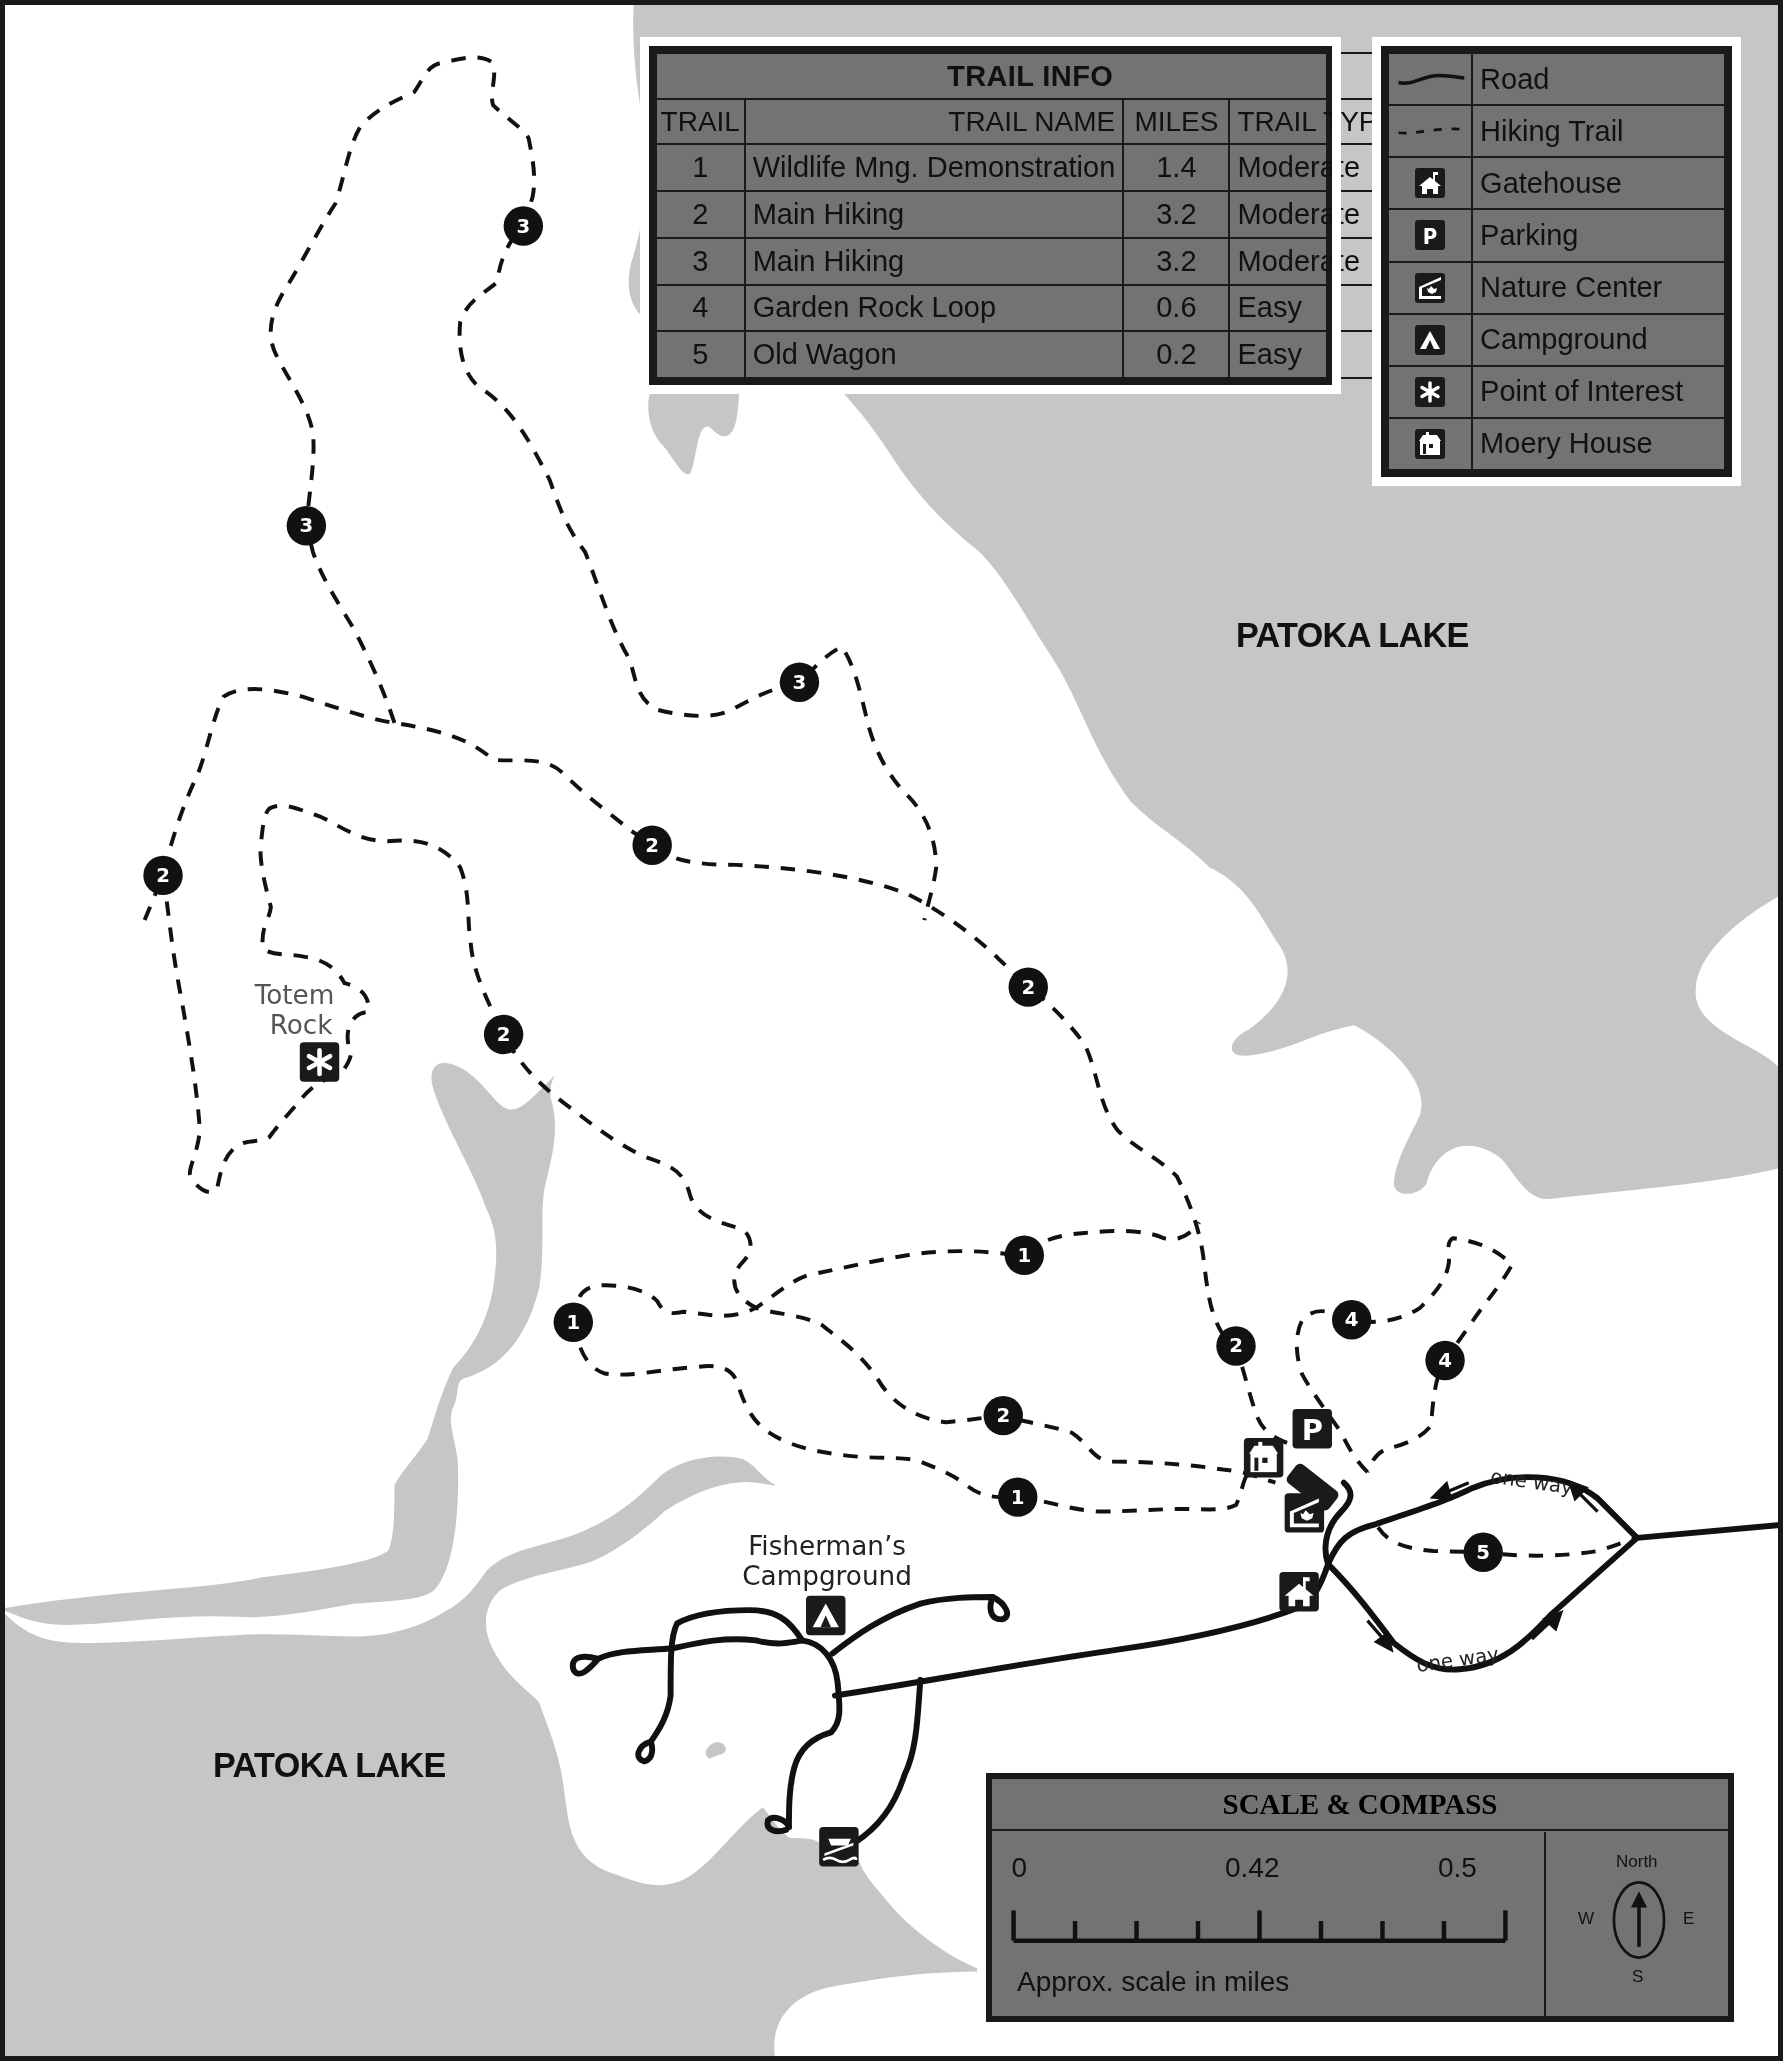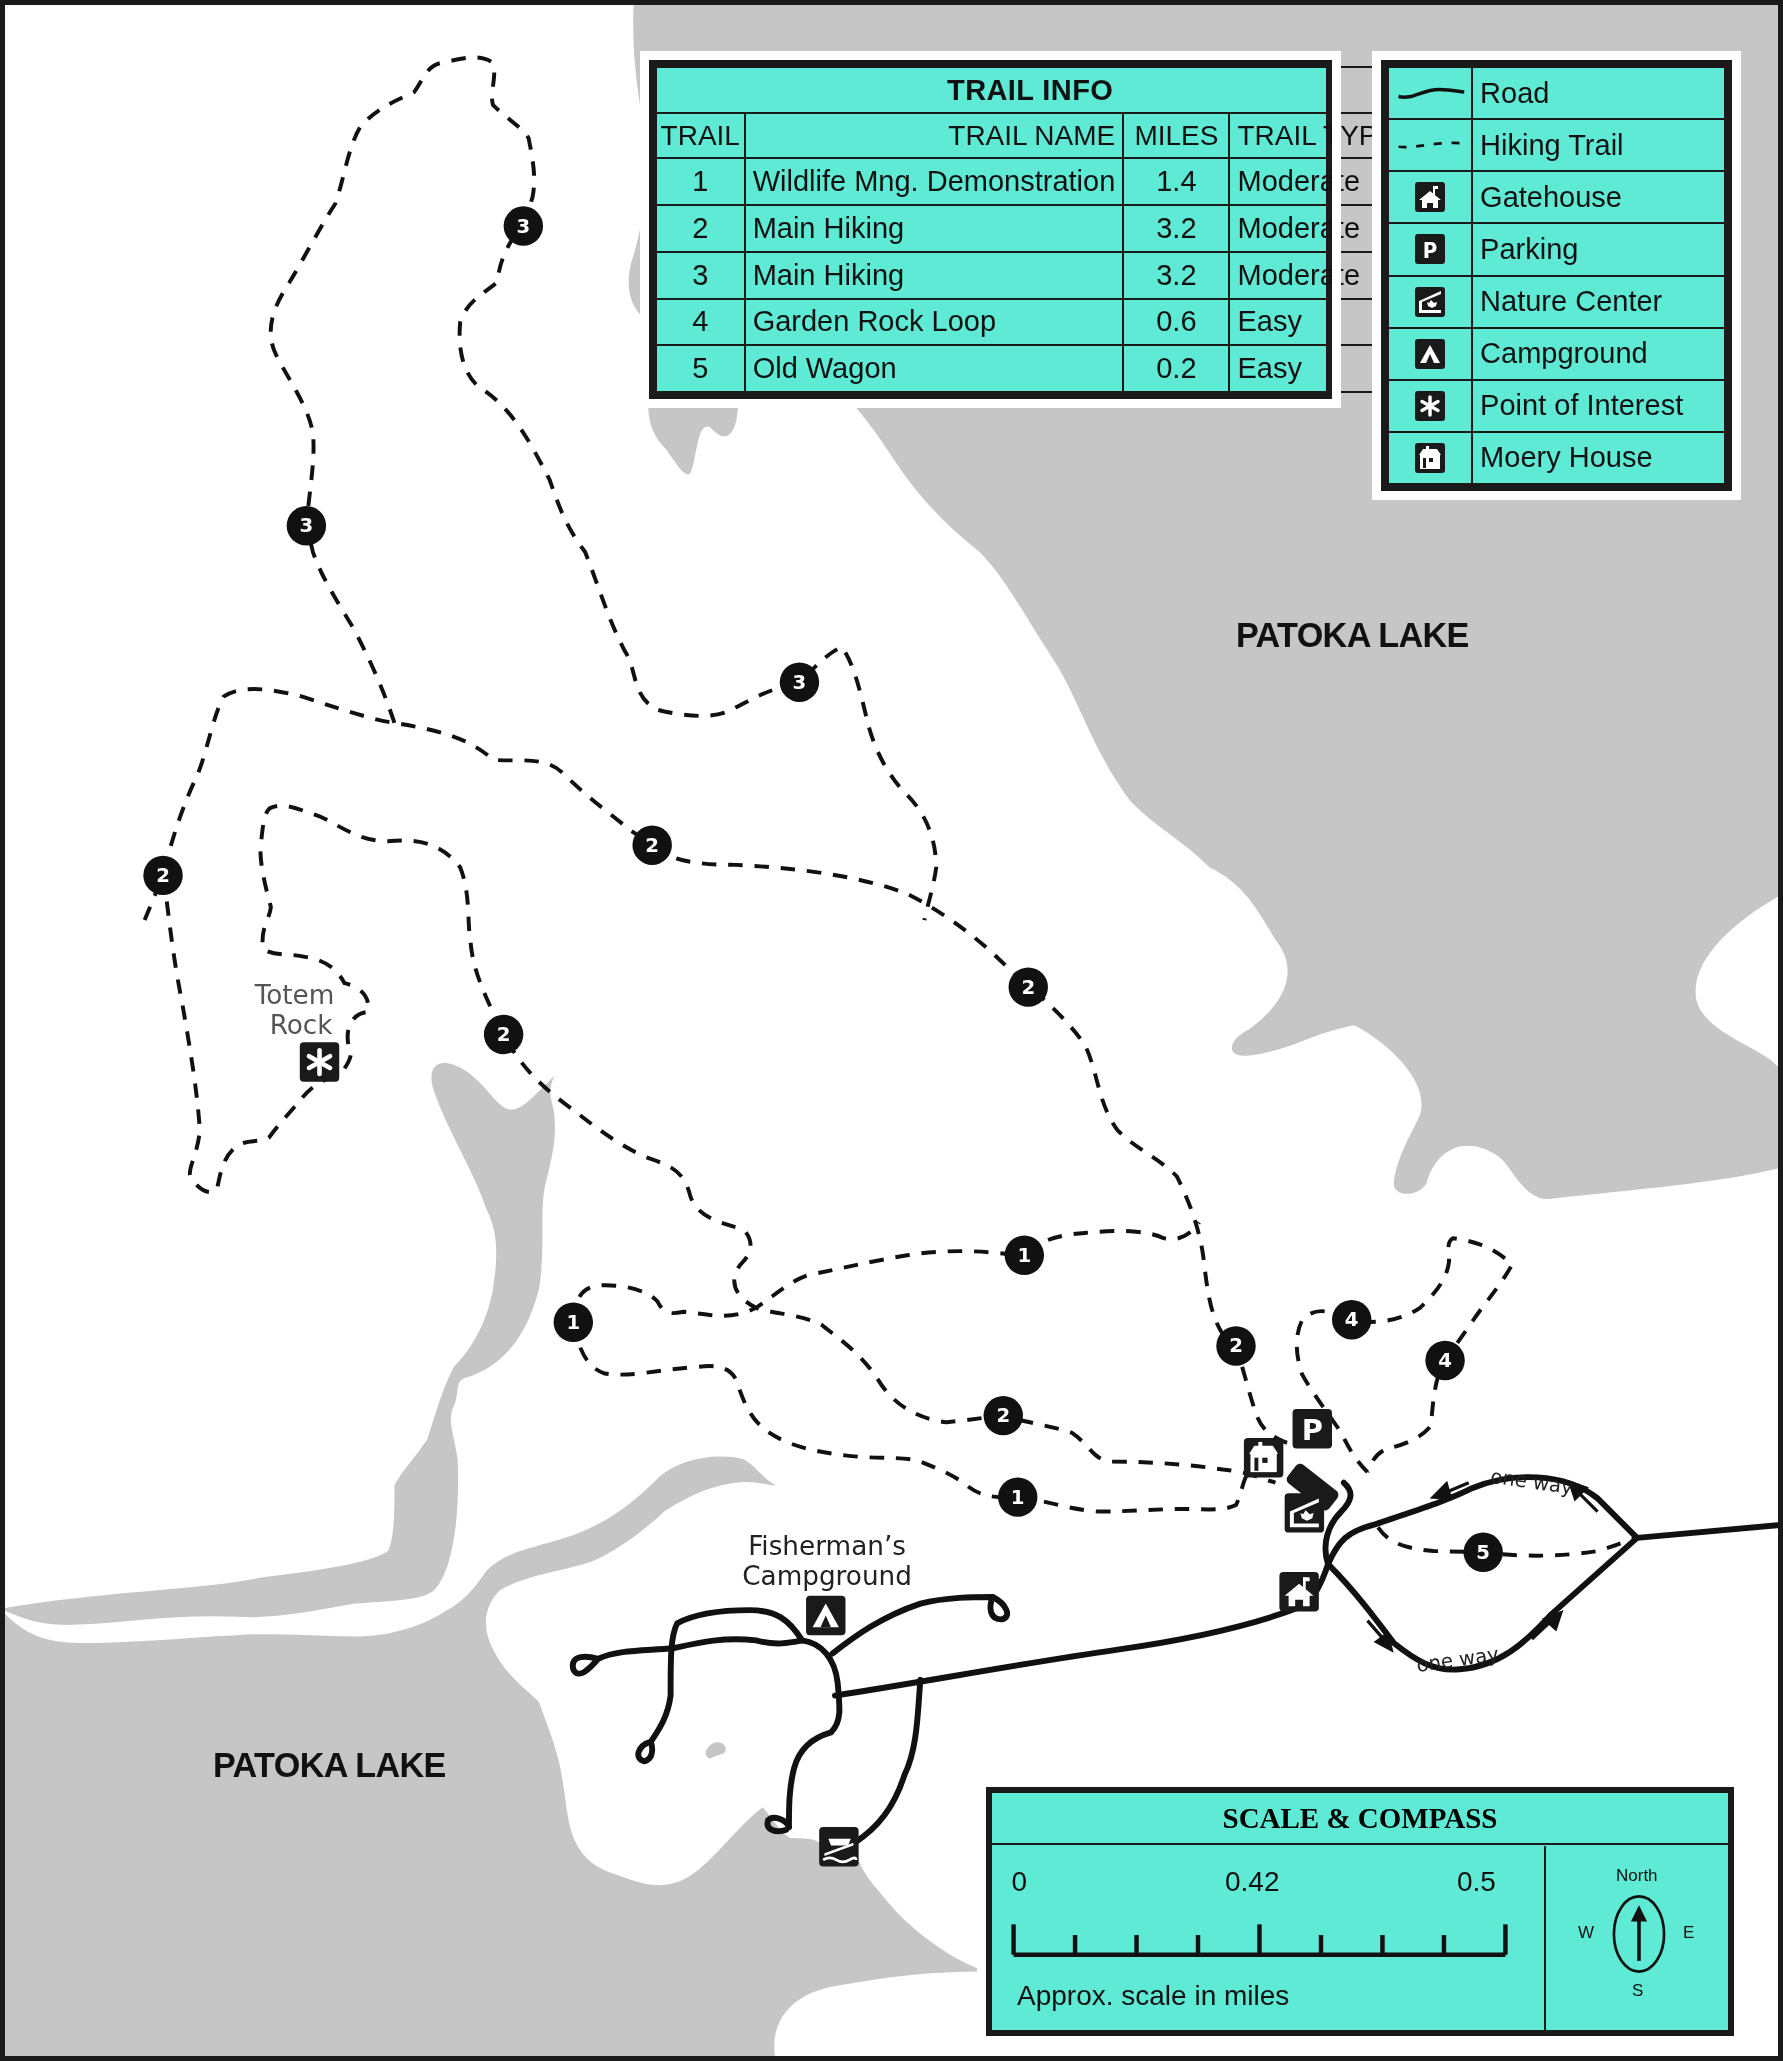--- a/index.html
+++ b/index.html
@@ -13,22 +13,22 @@
   .road { fill: none; stroke: #111; stroke-width: 4.5; stroke-linecap: round; stroke-linejoin: round; }
   .marker circle { fill: #111; }
   .marker text { fill: #fff; font-family: "DejaVu Sans", sans-serif; font-weight: bold; font-size: 15px; text-anchor: middle; dominant-baseline: central; }
   .lake-label { font-family: "Liberation Sans", sans-serif; font-weight: bold; font-size: 26px; fill: #111; letter-spacing: -0.5px; }
   .place-label { font-family: "DejaVu Sans", sans-serif; font-size: 20px; fill: #222; text-anchor: middle; }
   .place-label.gray { fill: #555; }
   .oneway { font-family: "DejaVu Sans", sans-serif; font-size: 15px; fill: #222; }
   .icon-box { fill: #1a1a1a; }
 
   
-  .panel { position: absolute; background: #5eead4; border: 6.2px solid #1a1a1a; box-sizing: border-box;
-           outline: 9px solid #fff; margin-top: 14px; }
+  .panel { position: absolute; background: #737373; border: 6.2px solid #1a1a1a; box-sizing: border-box;
+           outline: 9px solid #fff; }
   .panel table { border-collapse: collapse; width: 100%; height: 100%; }
   .panel td, .panel th { border: 2.7px solid #1a1a1a; padding: 0 7.1px; font-family: "Liberation Sans", sans-serif;
            font-size: 29px; color: #111; white-space: nowrap; font-stretch: condensed; }
   .panel th.title { font-weight: bold; font-size: 29px; text-align: center; letter-spacing: 0.4px; }
   .trail-info { left: 649px; top: 46px; width: 683px; height: 339px; }
   .trail-info td.num, .trail-info td.miles { text-align: center; }
   .trail-info .hdr td { font-size: 28px; text-align: right; }
   .legend { left: 1381px; top: 46px; width: 351px; height: 431px; }
   .legend td.sym { width: 82px; text-align: center; padding: 0; }
   .legend td.sym svg { display: block; margin: 0 auto; }
@@ -414,21 +414,21 @@
     </tr>
   </tbody>
     </table>
 </div>
 
 <div class="panel scale">
   <div class="title-row">SCALE &amp; COMPASS</div>
   <div class="body">
     <span class="scale-num" style="left:19.6px;top:19.6px">0</span>
     <span class="scale-num" style="left:233px;top:19.6px">0.42</span>
-    <span class="scale-num" style="left:465px;top:19.6px">0.5</span>
+    <span class="scale-num" style="left:446px;top:19.6px">0.5</span>
     <svg style="position:absolute;left:18px;top:71px" width="499" height="45" viewBox="0 0 560 50">
       <g stroke="#111" stroke-width="5" fill="none">
         <line x1="4" y1="42" x2="556" y2="42"></line>
         <line x1="4" y1="42" x2="4" y2="8"></line>
         <line x1="73" y1="42" x2="73" y2="20"></line>
         <line x1="142" y1="42" x2="142" y2="20"></line>
         <line x1="211" y1="42" x2="211" y2="20"></line>
         <line x1="280" y1="42" x2="280" y2="8"></line>
         <line x1="349" y1="42" x2="349" y2="20"></line>
         <line x1="418" y1="42" x2="418" y2="20"></line>

